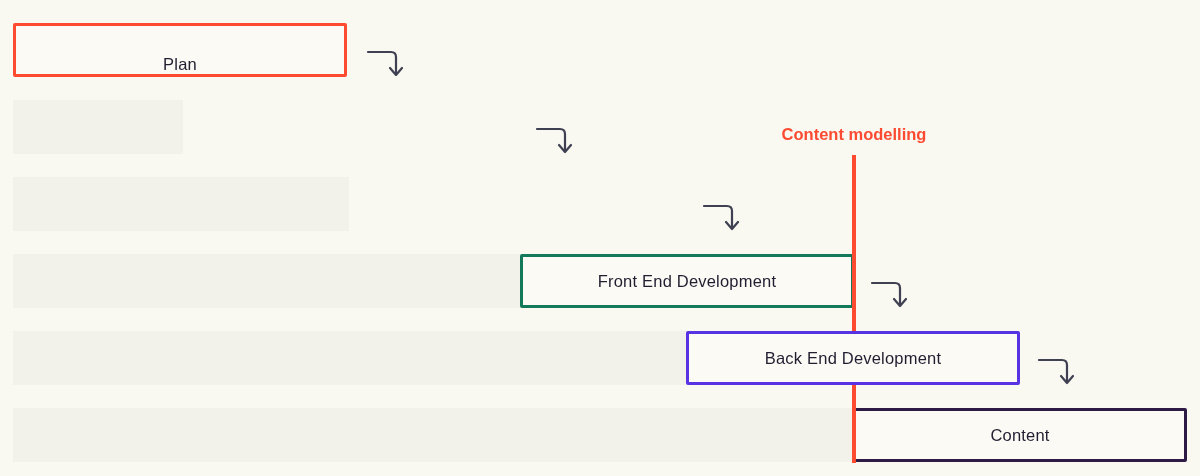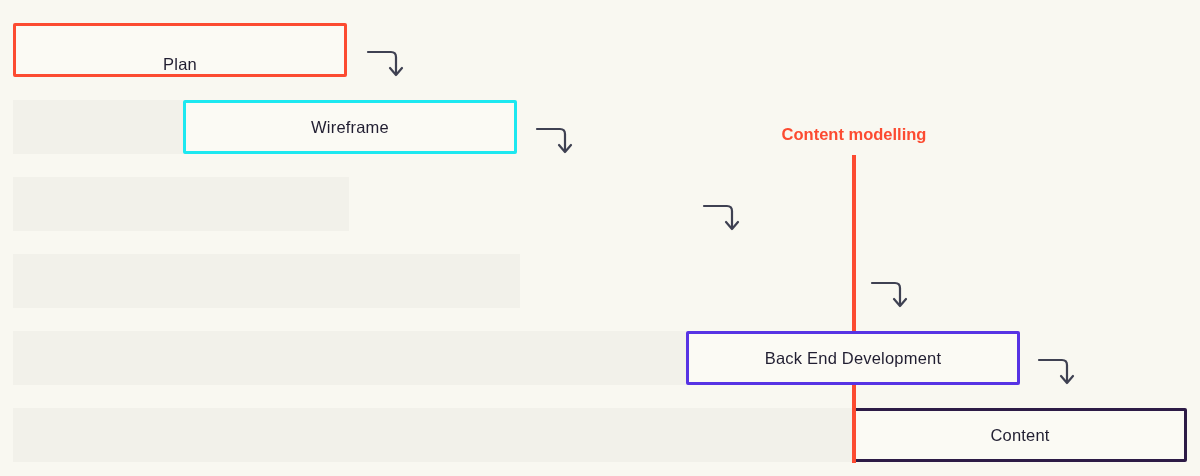--- a/index.html
+++ b/index.html
@@ -86,25 +86,25 @@
   <div class="track" style="top:331px;width:673px"></div>
   <div class="track" style="top:408px;width:840px"></div>
 
   <div class="milestone-label" style="color: rgb(252, 75, 49);">Content modelling</div>
   <div class="milestone-line" style="background: rgb(252, 75, 49);"></div>
 
   <div class="task-box" style="left: 13px; top: 23px; border-color: rgb(252, 75, 49); align-items: flex-end;">
     <span>Plan</span>
   </div>
 
-  <div class="task-box" style="left: 183px; top: 100px; border-color: rgb(29, 232, 240);">
-    <span>Wireframe</span>
-  </div>
 
 
+  <div class="task-box" style="left: 520px; top: 254px; border-color: rgb(19, 121, 90);">
+    <span>Front End Development</span>
+  </div>
 
   <div class="task-box" style="left: 853px; top: 408px; border-color: rgb(45, 27, 70);">
     <span>Content</span>
   </div>
 
   <div class="task-box above-line" style="left: 686px; top: 331px; border-color: rgb(87, 51, 228);">
     <span>Back End Development</span>
   </div>
 
   <svg class="arrow" style="left:366px;top:49px" viewBox="0 0 38 34">

